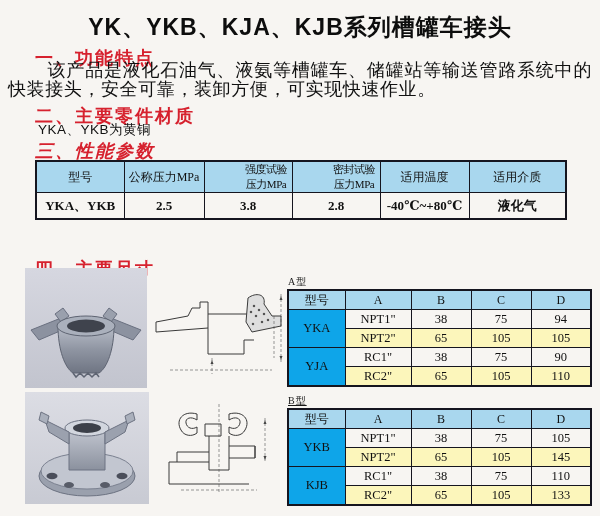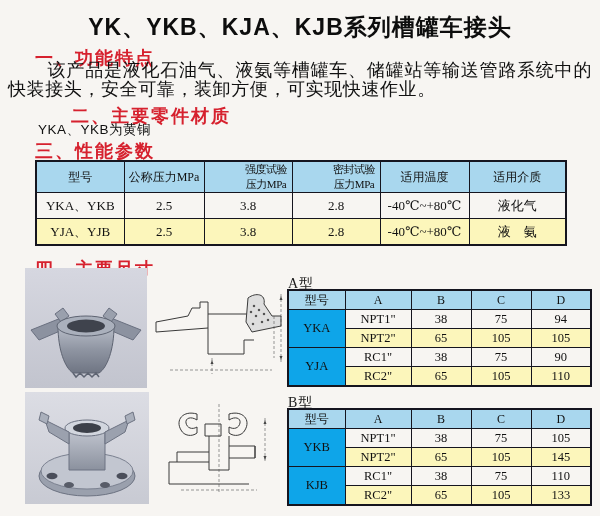--- a/index.html
+++ b/index.html
@@ -38,29 +38,29 @@
   
   table{border-collapse:collapse;table-layout:fixed;}
   .perf-table{
     left:35px;top:160px;width:530px;
     font-family:"Liberation Serif","DejaVu Serif",serif;
     font-size:13px;
   }
   .perf-table th,.perf-table td{
     border:1px solid #15151f;
     text-align:center;vertical-align:middle;
-    height:25px;padding:0 1px;overflow:hidden;
+    height:25px;padding:0 1px;overflow:hidden;font-weight:bold;
   }
   .perf-table{border:2px solid #15151f;}
   .perf-table th{background:#a9d7ee;font-weight:normal;font-size:12px;}
   .perf-table th.narrow{font-size:11px;letter-spacing:-0.5px;padding-left:37px;}
   .perf-table tr.yellow td{background:#fcf6bb;}
   
   .dim-label{
-    font-size:14px;color:#1a1a1a;
+    font-size:10px;color:#1a1a1a;
     font-family:"Liberation Serif","DejaVu Serif",serif;
     letter-spacing:1px;
   }
   .dim-table{
     width:303px;
     font-family:"Liberation Serif","DejaVu Serif",serif;
     font-size:12.5px;
     border:2px solid #15151f;
   }
   .dim-table th,.dim-table td{
@@ -76,26 +76,26 @@
   svg{display:block;}
 </style>
 </head>
 <body>
 
 <div class="abs page-title">YK、YKB、KJA、KJB系列槽罐车接头</div>
 
 <div class="abs sec-head" style="left:35px;top:46px;">一、功能特点</div>
 <div class="abs para">该产品是液化石油气、液氨等槽罐车、储罐站等输送管路系统中的快装接头，安全可靠，装卸方便，可实现快速作业。</div>
 
-<div class="abs sec-head" style="left:35px;top:104px;margin-left:36px;">二、主要零件材质</div>
+<div class="abs sec-head" style="left:35px;top:104px;">二、主要零件材质</div>
 <div class="abs materials-line">
   <span>YKA、YKB为黄铜</span>
 </div>
 
-<div class="abs sec-head" style="left:35px;top:139px;">三、性能参数</div>
+<div class="abs sec-head" style="left:35px;top:139px;font-style:italic;">三、性能参数</div>
 
 <table class="abs perf-table">
   <colgroup>
     <col style="width:88px">
       <col style="width:80px">
       <col style="width:88px">
     <col style="width:88px">
       <col style="width:89px">
       <col style="width:97px">
   </colgroup>
@@ -109,28 +109,20 @@
     <th>适用介质</th>
   </tr>
   <tr>
     <td>YKA、YKB</td>
     <td>2.5</td>
     <td>3.8</td>
     <td>2.8</td>
     <td>-40℃~+80℃</td>
     <td>液化气</td>
   </tr>
-  <tr class="yellow">
-    <td>YJA、YJB</td>
-    <td>2.5</td>
-    <td>3.8</td>
-    <td>2.8</td>
-    <td>-40℃~+80℃</td>
-    <td>液　氨</td>
-  </tr>
 </tbody>
   </table>
 
 <div class="abs sec-head" style="left:35px;top:257px;">四、主要尺寸</div>
 
 <div class="abs photo-frame" style="left:25px;top:268px;">
   <svg width="122" height="120" viewBox="0 0 122 120">
     <defs>
       <linearGradient id="pbgA" x1="0" y1="0" x2="0" y2="1">
         <stop offset="0" stop-color="#d6d7e0"></stop>

